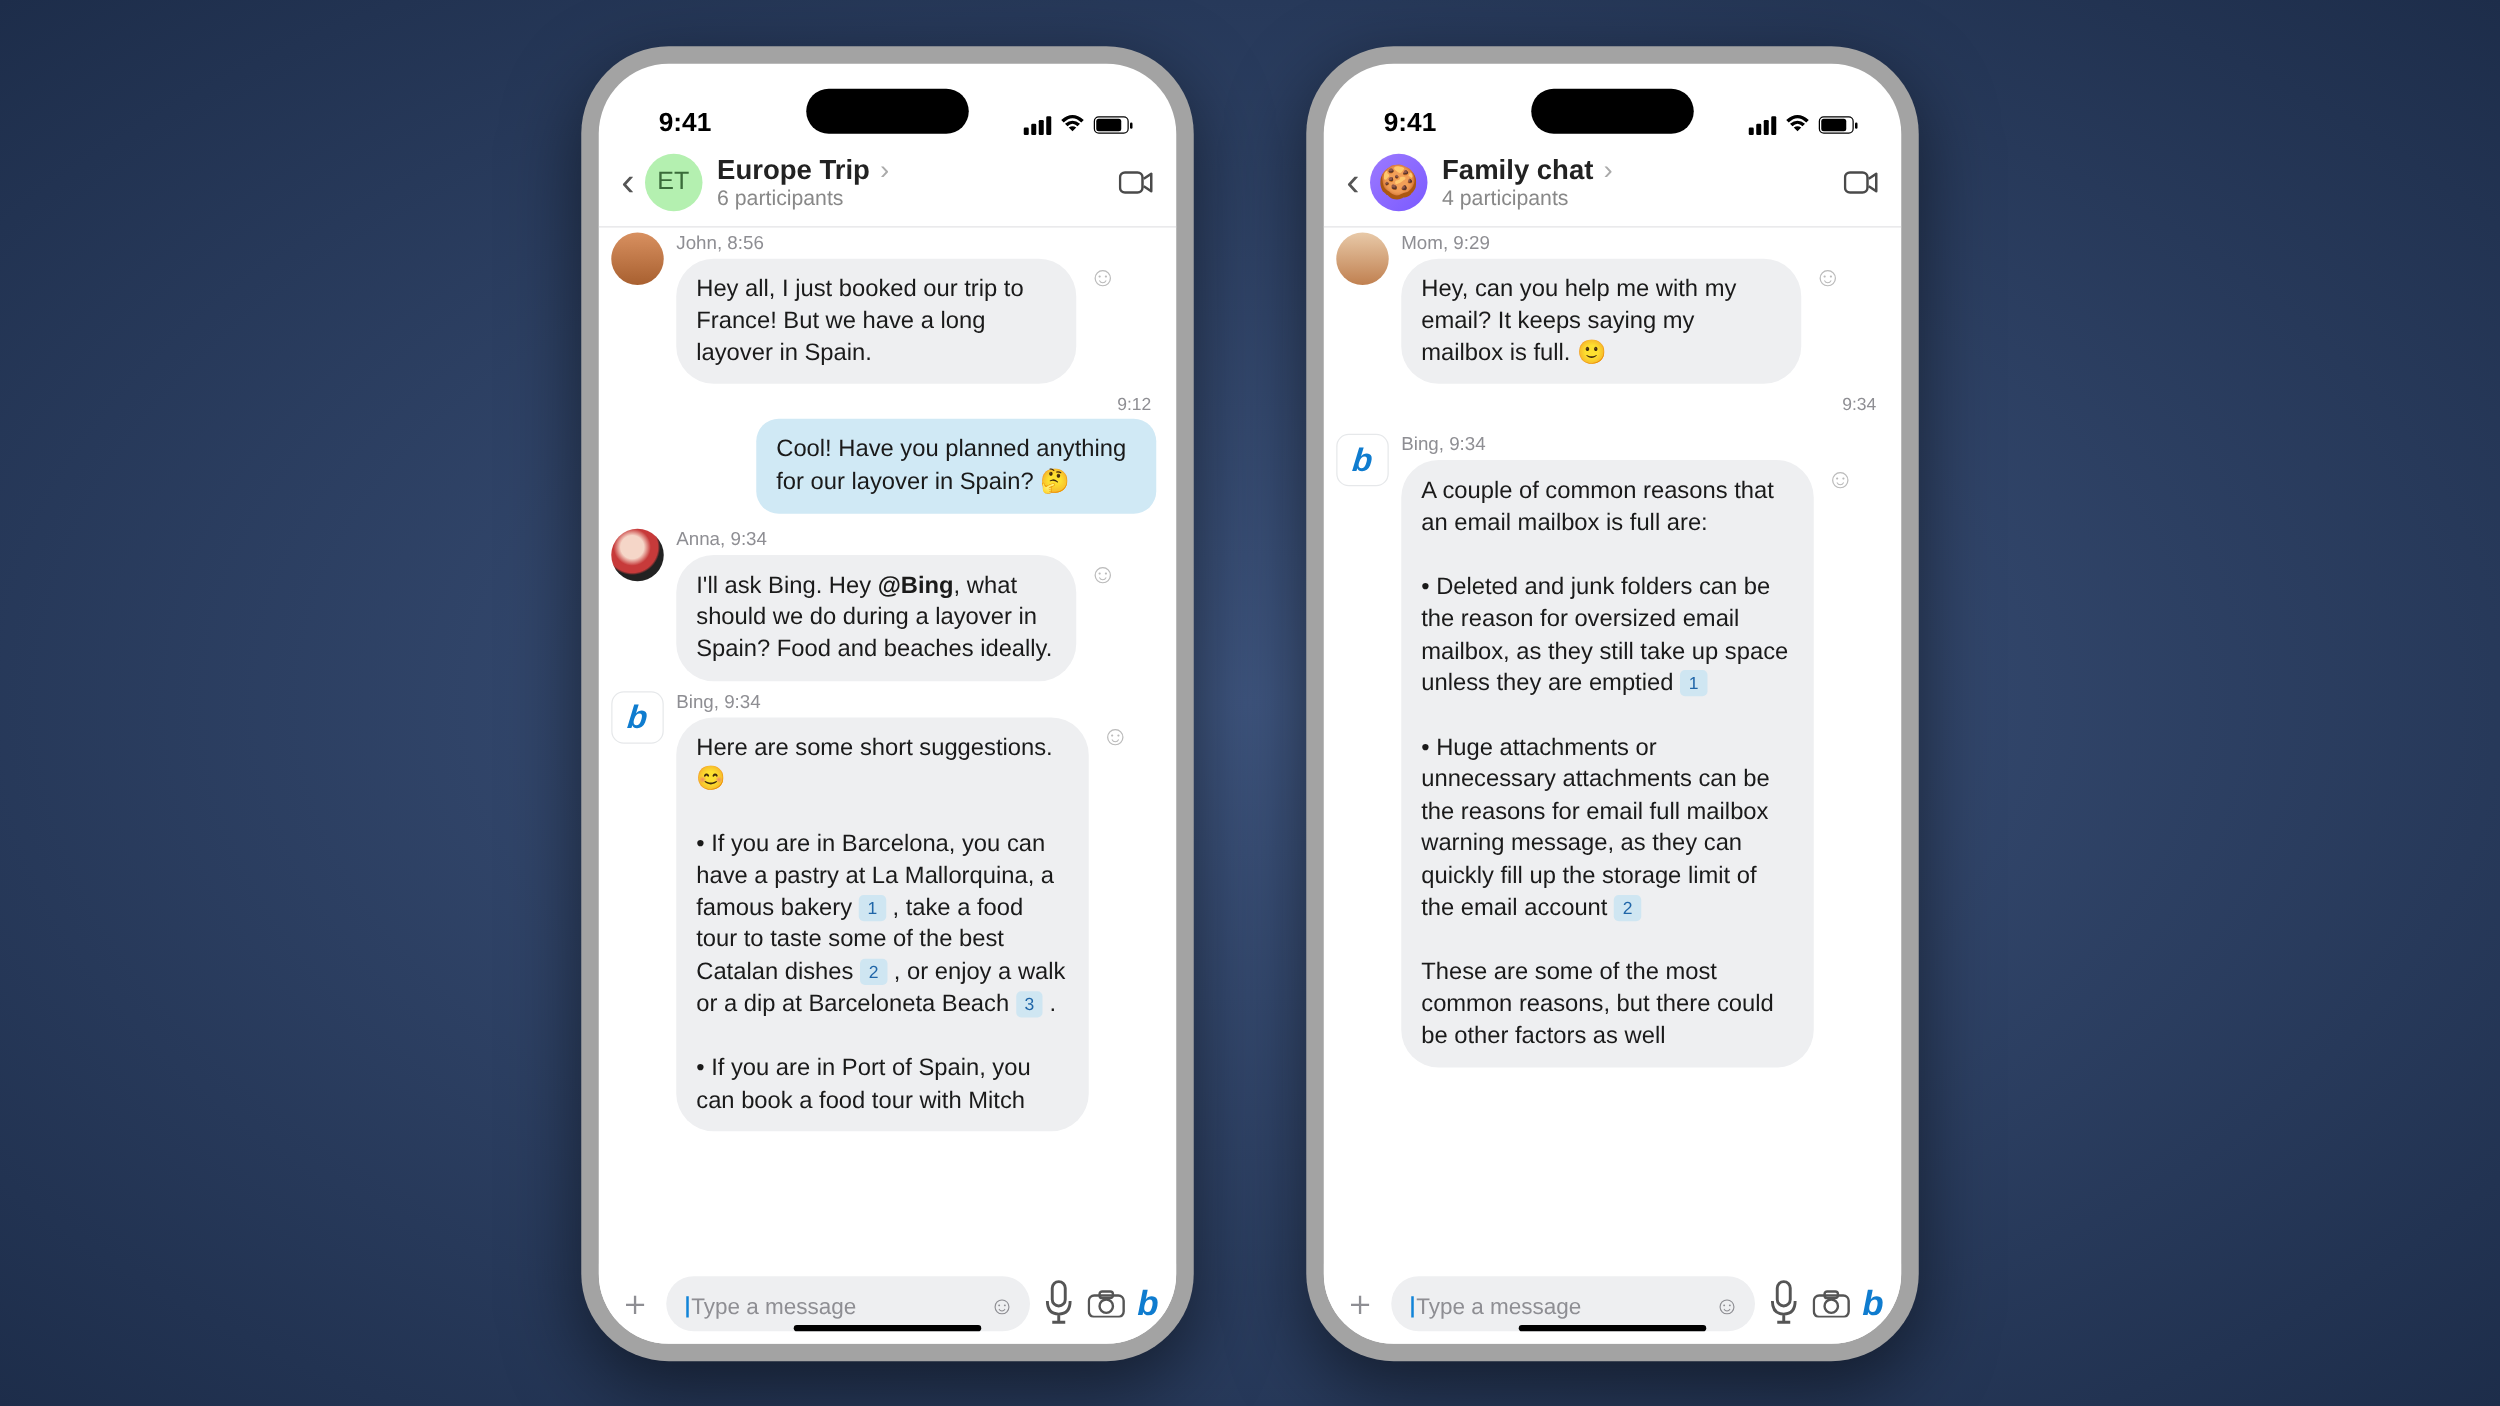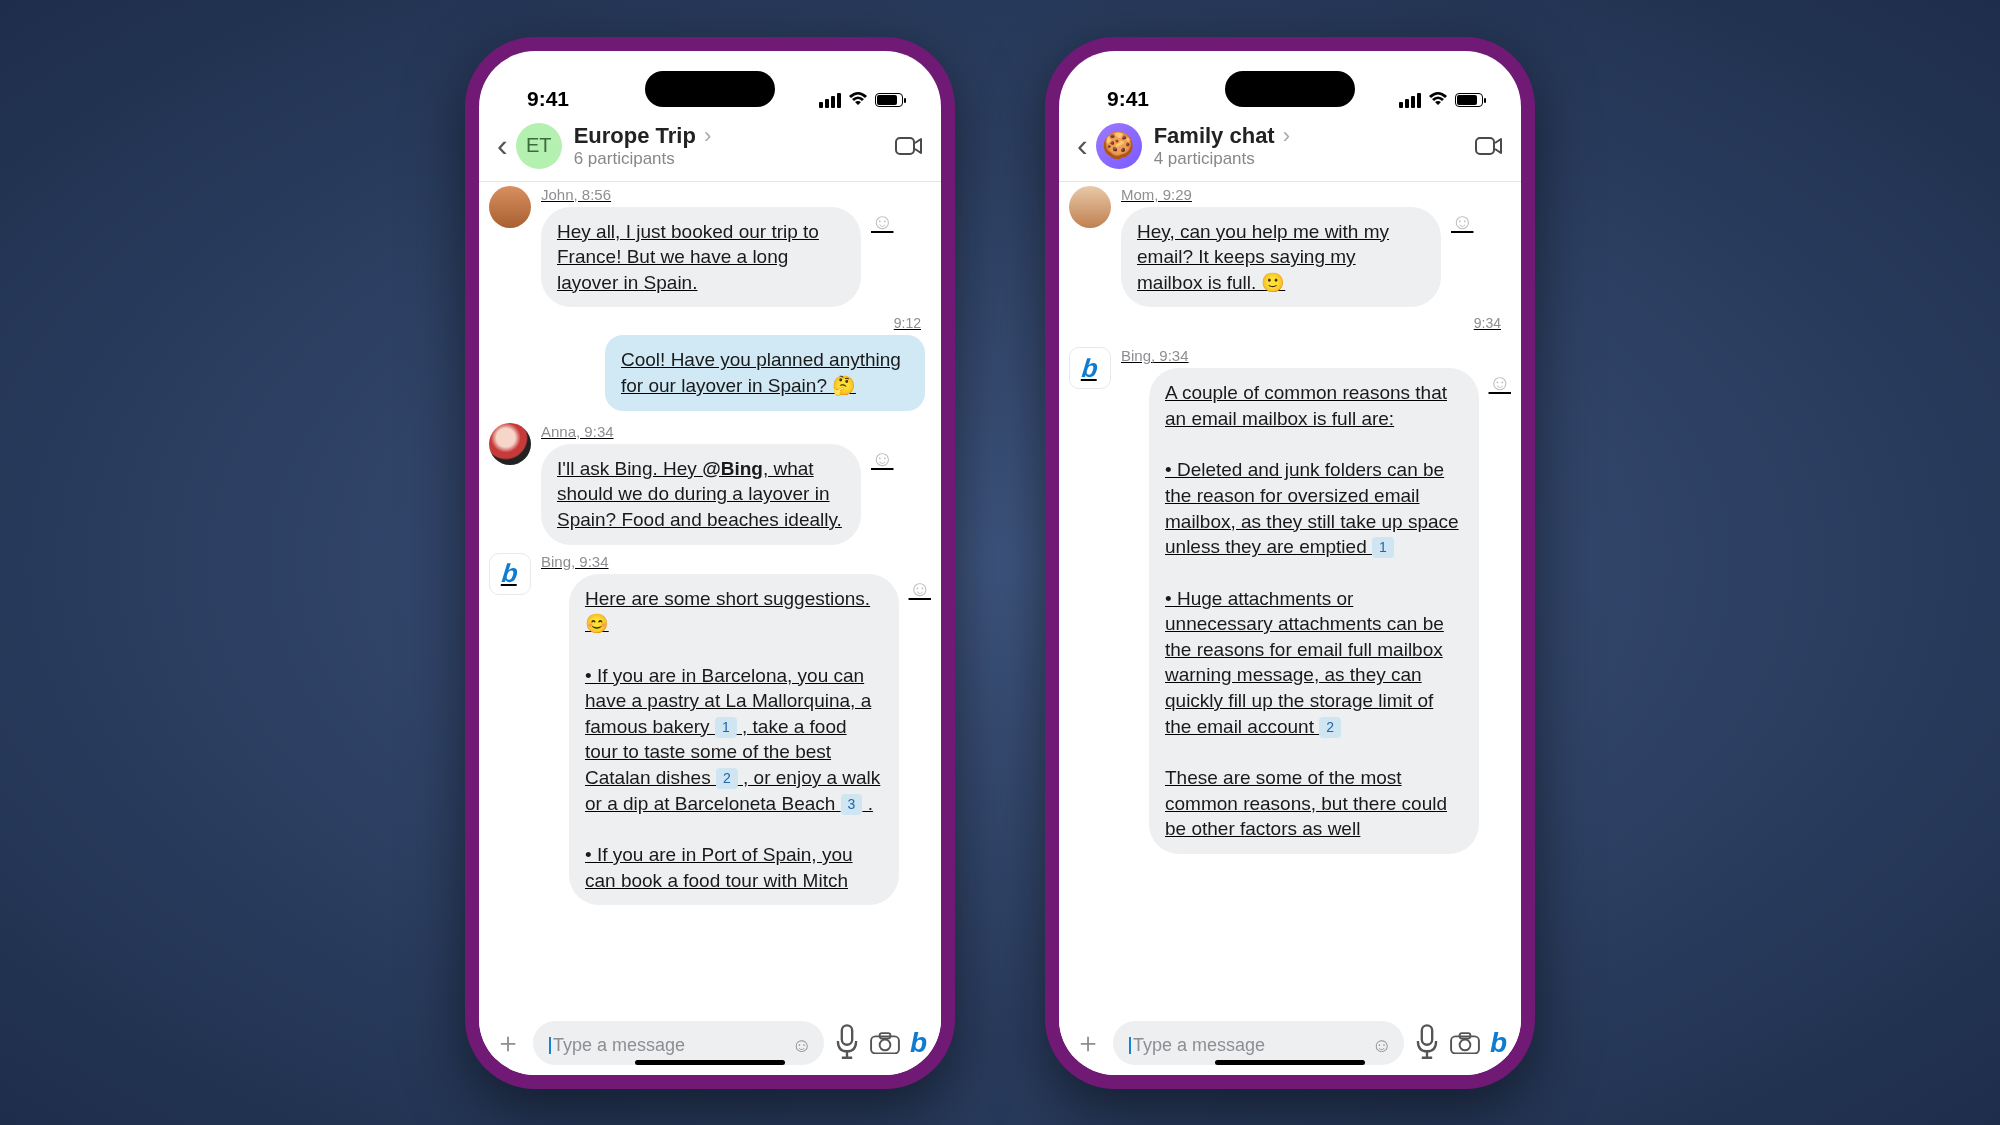--- a/index.html
+++ b/index.html
@@ -9,21 +9,21 @@
     background: radial-gradient(ellipse at center, #3f5680 0%, #1d2d4a 100%);
     display: flex;
     justify-content: center;
     align-items: center;
     gap: 90px;
     font-family: -apple-system, "Helvetica Neue", Arial, sans-serif;
   }
   .phone {
     width: 490px;
     height: 1052px;
-    background: #701a75;
+    background: #a3a3a3;
     border-radius: 70px;
     padding: 14px;
     box-shadow: 0 20px 60px rgba(0,0,0,0.5);
     position: relative;
   }
   .screen {
     width: 100%;
     height: 100%;
     background: #fff;
     border-radius: 56px;
@@ -79,37 +79,36 @@
   .hdr-txt { flex: 1; }
   .hdr-title { font-size: 22px; font-weight: 600; color: #222; }
   .hdr-title span.chev { color: #aaa; font-weight: 400; margin-left:2px;}
   .hdr-sub { font-size: 17px; color: #888; }
   .vid { width: 28px; height: 22px; }
 
   .messages {
     flex: 1;
     overflow: hidden;
     padding: 4px 10px 0 10px;
-    text-decoration: underline;
   }
   .msg-row { display: flex; margin-bottom: 8px; }
   .msg-avatar { width: 42px; height: 42px; border-radius: 50%; margin-right: 10px; flex-shrink:0; background:#ccc; overflow:hidden;}
   .msg-col { flex: 1; min-width: 0;}
   .meta { font-size: 15px; color: #8e8e93; margin-bottom: 4px; }
   .bubble-wrap { display: flex; align-items: flex-start; gap: 10px; }
   .bubble {
     background: #eeeff1;
     border-radius: 30px;
     padding: 12px 16px;
     font-size: 19px;
     color: #1a1a1a;
     line-height: 1.35;
     max-width: 320px;
   }
-  .bubble-wide { max-width: 330px; margin-left: 28px; }
+  .bubble-wide { max-width: 330px; }
   .react { color: #bbb; font-size: 22px; margin-top:2px;}
   .out-row { display: flex; flex-direction: column; align-items: flex-end; margin-bottom: 12px; padding-right: 6px;}
   .out-time { font-size: 14px; color: #8e8e93; margin-bottom: 4px; margin-right: 4px;}
   .out-bubble {
     background: #d0e9f5;
     border-radius: 18px;
     padding: 12px 16px;
     font-size: 19px;
     color: #1a1a1a;
     line-height: 1.35;

